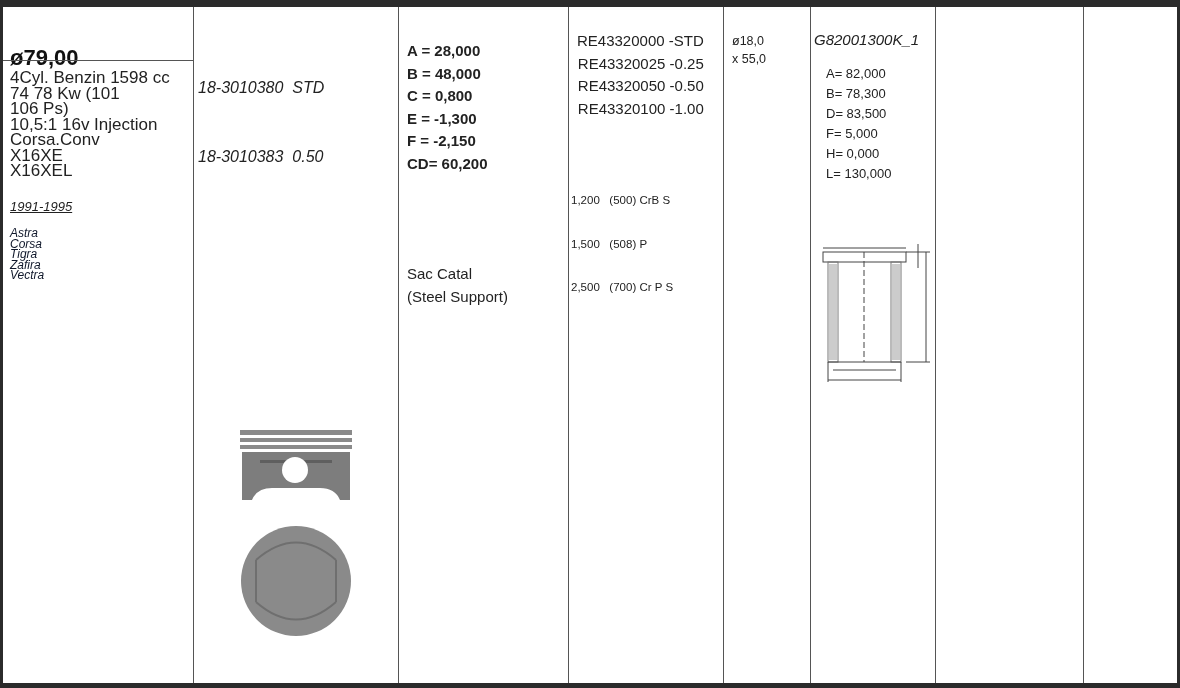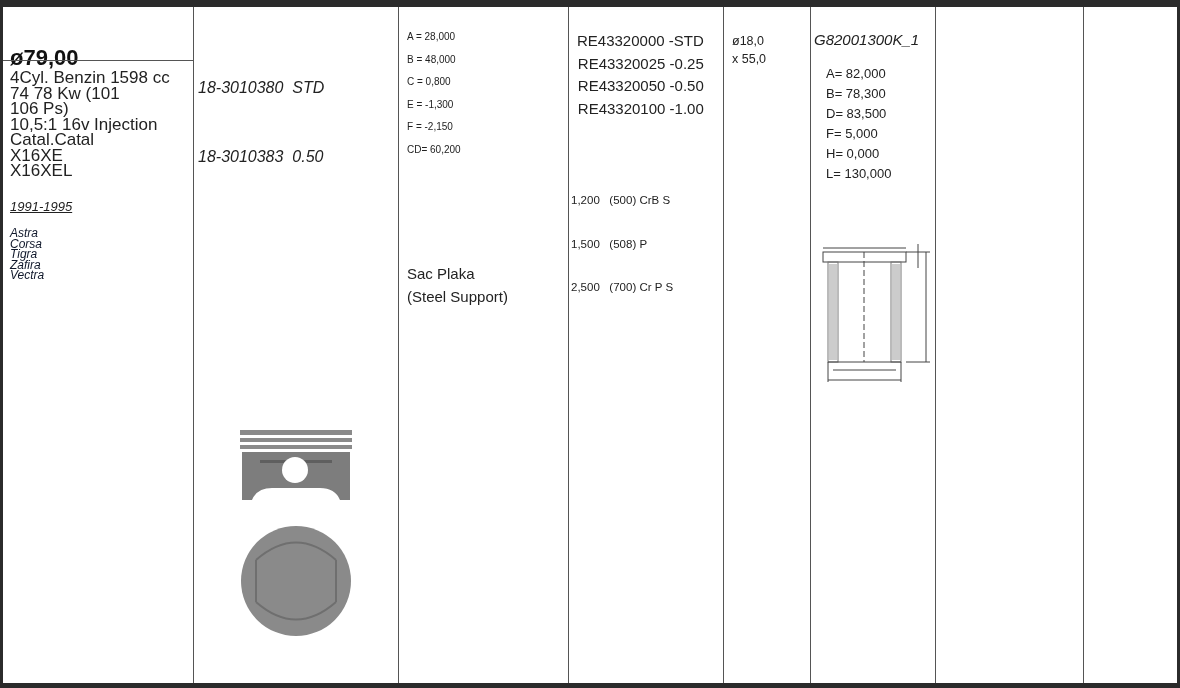--- a/index.html
+++ b/index.html
@@ -8,21 +8,21 @@
   .bottombar { position:absolute; left:0; top:683px; width:1180px; height:5px; background:#2b2b2b; }
   .leftbar { position:absolute; left:0; top:0; width:3px; height:688px; background:#2b2b2b; }
   .rightbar { position:absolute; right:0; top:0; width:3px; height:688px; background:#2b2b2b; }
   .vline { position:absolute; top:7px; width:1px; height:676px; background:#555; }
   .title { position:absolute; left:10px; top:25px; font-size:22px; font-weight:bold; color:#111;margin-top:20px; }
   .title-underline { position:absolute; left:3px; top:60px; width:190px; height:1px; background:#555; }
   .engine { position:absolute; left:10px; top:70px; font-size:17px; line-height:15.5px; color:#222; }
   .years { position:absolute; left:10px; top:199px; font-size:13px; font-style:italic; text-decoration:underline; color:#222; }
   .models { position:absolute; left:10px; top:228px; font-size:12px; line-height:10.5px; font-style:italic; color:#0f172a; }
   .pistons { position:absolute; left:198px; top:30px; font-size:16px; font-style:italic; line-height:23px; color:#222; white-space:pre; }
-  .dims { position:absolute; left:407px; top:26px; font-size:10px; line-height:22.5px; color:#222; }
+  .dims { position:absolute; left:407px; top:40px; font-size:15px; line-height:22.5px; color:#222;font-weight:bold; }
   .support { position:absolute; left:407px; top:263px; font-size:15px; line-height:22.5px; color:#222; }
   .rings { position:absolute; left:577px; top:30px; font-size:15px; line-height:22.5px; color:#222;text-align:right; }
   .ringspec { position:absolute; left:571px; top:164px; font-size:11.5px; line-height:14.5px; color:#222; white-space:pre; }
   .pin { position:absolute; left:732px; top:32px; font-size:12.5px; line-height:18px; color:#222; }
   .liner-code { position:absolute; left:814px; top:31px; font-size:15px; font-style:italic; color:#222; }
   .liner-dims { position:absolute; left:826px; top:64px; font-size:13px; line-height:20px; color:#222; }
   .liner-drawing { position:absolute; left:818px; top:240px; }
   .piston-side { position:absolute; left:240px; top:430px; }
   .piston-top { position:absolute; left:240px; top:525px; }
 </style>
@@ -42,21 +42,21 @@
 <div class="vline" style="left:935px"></div>
 <div class="vline" style="left:1083px"></div>
 
 <div class="title">ø79,00</div>
 <div class="title-underline"></div>
 <div class="engine">
   <div>4Cyl. Benzin 1598 cc</div>
   <div>74 78 Kw (101</div>
   <div>106 Ps)</div>
   <div>10,5:1 16v Injection</div>
-  <div>Catal.Catal</div>
+  <div>Corsa.Conv</div>
   <div>X16XE</div>
   <div>X16XEL</div>
 </div>
 <div class="years">1991-1995</div>
 <div class="models">
   <div>Astra</div>
   <div>Corsa</div>
   <div>Tigra</div>
   <div>Zafira</div>
   <div>Vectra</div>
@@ -85,21 +85,21 @@
 
 <div class="dims">
   <div>A  = 28,000</div>
   <div>B  = 48,000</div>
   <div>C  = 0,800</div>
   <div>E  = -1,300</div>
   <div>F  = -2,150</div>
   <div>CD= 60,200</div>
 </div>
 <div class="support">
-  <div>Sac Plaka</div>
+  <div>Sac Catal</div>
   <div>(Steel Support)</div>
 </div>
 
 <div class="rings">
   <div>RE43320000 -STD</div>
   <div>RE43320025 -0.25</div>
   <div>RE43320050 -0.50</div>
   <div>RE43320100 -1.00</div>
 </div>
 <div class="ringspec">

